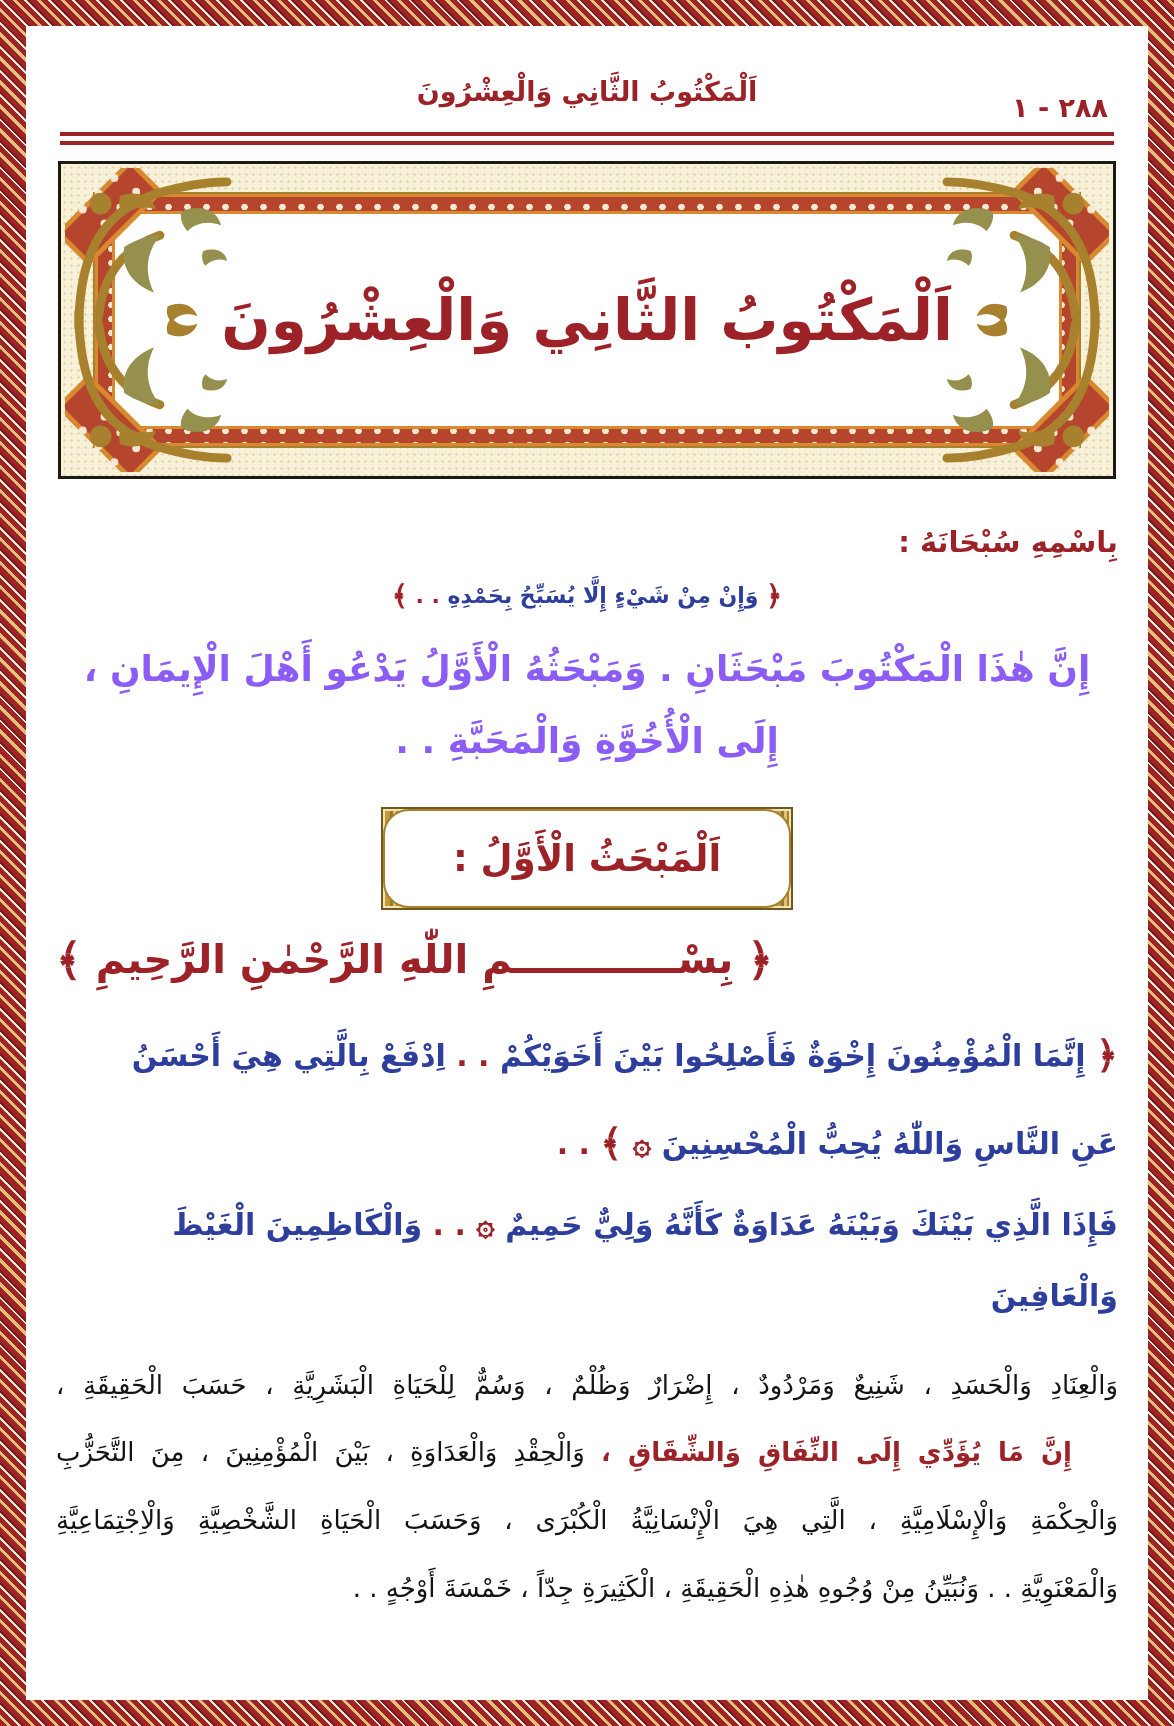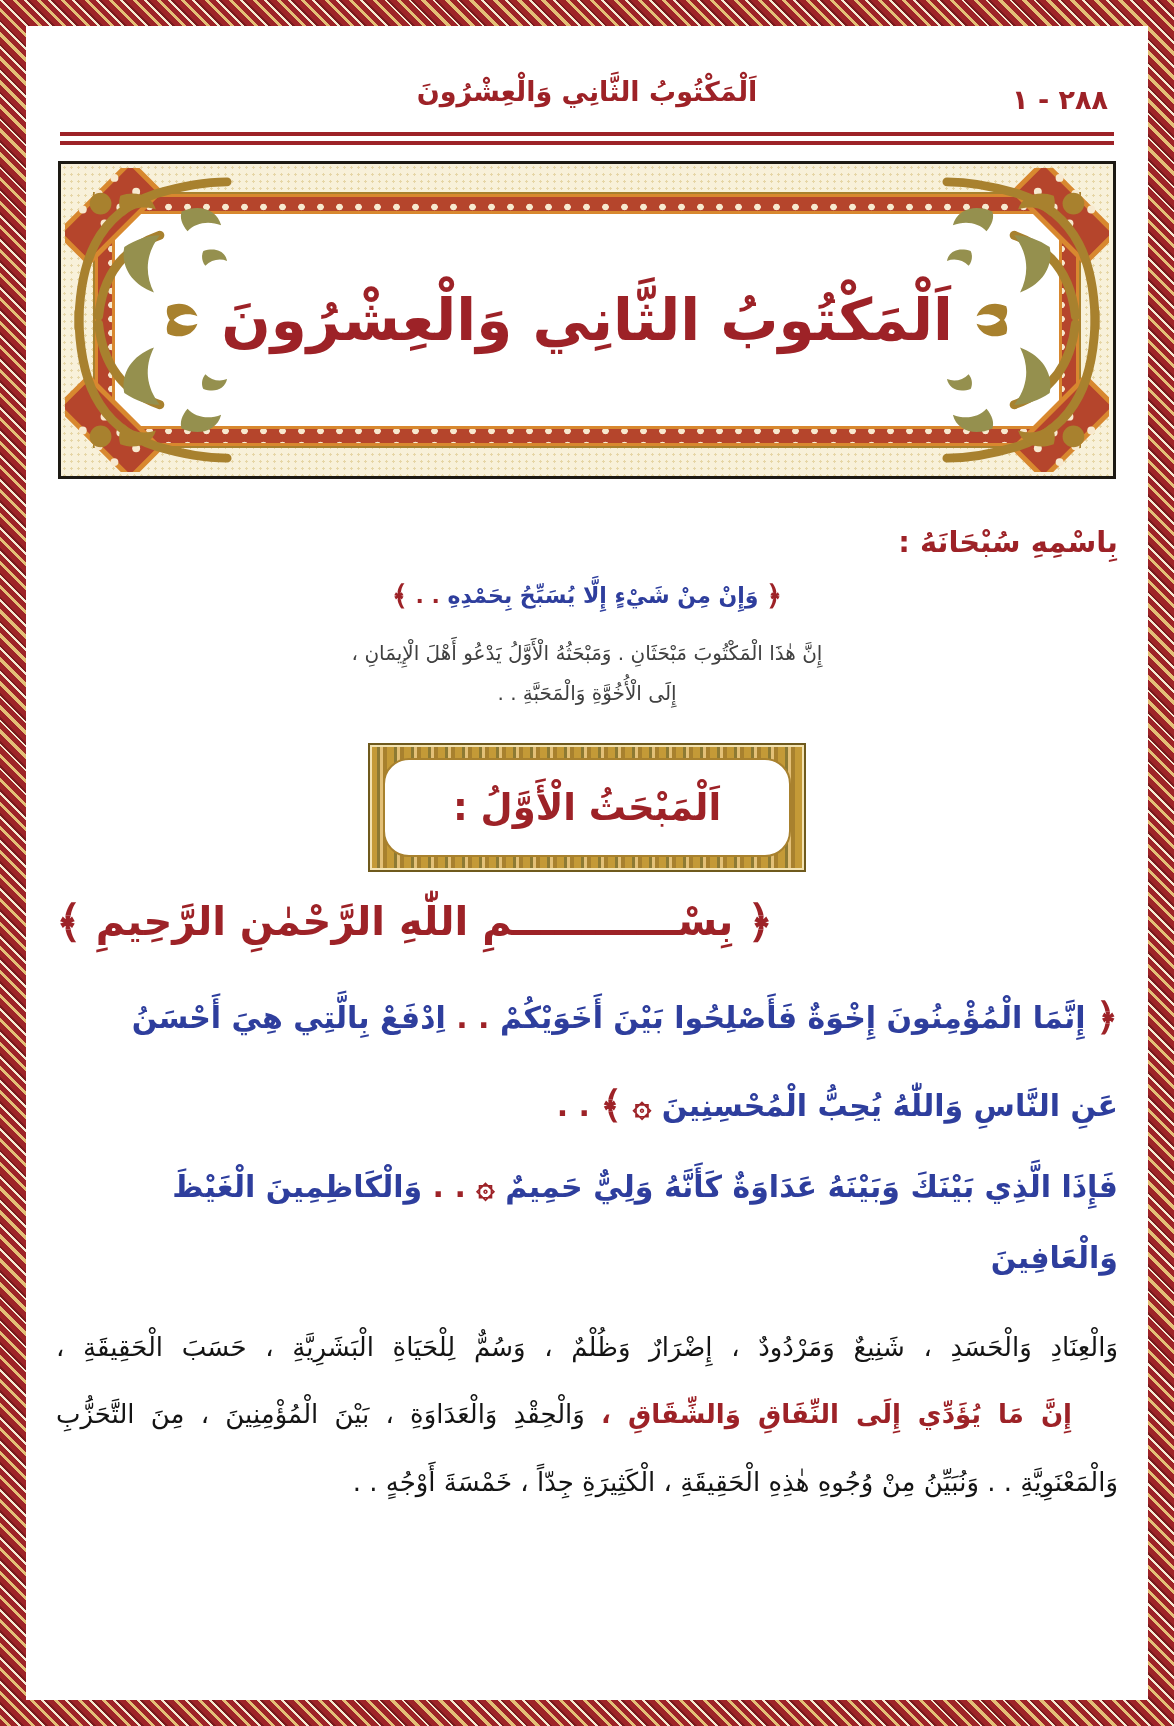--- a/index.html
+++ b/index.html
@@ -36,21 +36,21 @@
     margin-top:40px;
     height:52px;
   }
   .header-title{
     text-align:center;
     font-size:27px;font-weight:bold;
     color:#9d2227;
     line-height:52px;
   }
   .page-number{
-    position:absolute;top:8px;right:10px;
+    position:absolute;top:16px;right:10px;
     font-size:27px;font-weight:bold;
     color:#9d2227;line-height:52px;
   }
   .double-rule{
     margin:14px 4px 0 4px;
     height:5px;
     border-top:4px solid #9d2227;
     border-bottom:4px solid #9d2227;
   }
   
@@ -102,33 +102,32 @@
     text-align:center;
     font-size:22px;font-weight:bold;
     color:#2e3e9d;
   }
   .orn{color:#9d2227;font-size:1.25em;font-weight:bold;vertical-align:-2px;}
   .rdots{color:#9d2227;font-weight:bold;}
   .rosette{color:#9d2227;font-weight:bold;font-size:1.05em;}
   .intro{
     margin-top:22px;
     text-align:center;
-    font-size:20px;font-weight:normal;
-    color:#404040;
+    font-size:36px;font-weight:bold;
+    color:#8b5cf6;
     line-height:2.0;
   }
   
   .mabhath-box{
     width:408px;
     margin:30px auto 0 auto;
     border:2px solid #6f5a1d;
     background:
       repeating-linear-gradient(90deg,
         #c49a37 0 7px, #8d7a33 7px 10px, #e3c077 10px 13px, #a8812e 13px 17px);
-    padding:13px;
     box-shadow:inset 0 0 0 2px #f3e3b2;
   }
   .mabhath-inner{
     background:#ffffff;
     border:2px solid #a8812e;
     border-radius:26px;
     text-align:center;
     font-size:37px;font-weight:bold;
     color:#9d2227;
     padding:26px 10px;
@@ -329,19 +328,22 @@
       </div>
     </div>
 
     <div class="body-text">
       <div class="b-line">
         <span>وَالْعِنَادِ وَالْحَسَدِ ، شَنِيعٌ وَمَرْدُودٌ ، إِضْرَارٌ وَظُلْمٌ ، وَسُمٌّ لِلْحَيَاةِ الْبَشَرِيَّةِ ، حَسَبَ الْحَقِيقَةِ ،</span>
       </div>
       <div class="b-line indent">
         <span class="lead-red">إِنَّ مَا يُؤَدِّي إِلَى النِّفَاقِ وَالشِّقَاقِ ،</span><span> وَالْحِقْدِ وَالْعَدَاوَةِ ، بَيْنَ الْمُؤْمِنِينَ ، مِنَ التَّحَزُّبِ</span>
       </div>
+      <div class="b-line">
+        <span>وَالْحِكْمَةِ وَالْإِسْلَامِيَّةِ ، الَّتِي هِيَ الْإِنْسَانِيَّةُ الْكُبْرَى ، وَحَسَبَ الْحَيَاةِ الشَّخْصِيَّةِ وَالْاِجْتِمَاعِيَّةِ</span>
+      </div>
       <div class="b-line last">
         <span>وَالْمَعْنَوِيَّةِ . . وَنُبَيِّنُ مِنْ وُجُوهِ هٰذِهِ الْحَقِيقَةِ ، الْكَثِيرَةِ جِدّاً ، خَمْسَةَ أَوْجُهٍ . .</span>
       </div>
     </div>
 
   </div>
 </div>
 
 </body></html>

